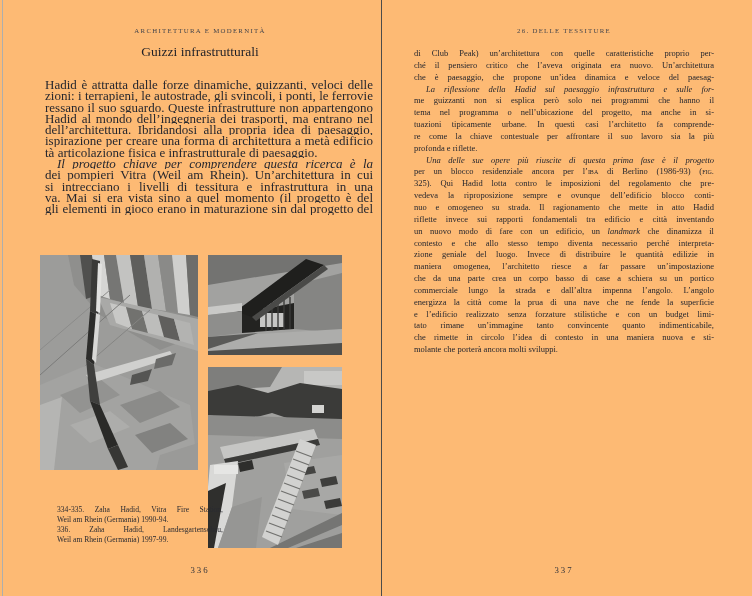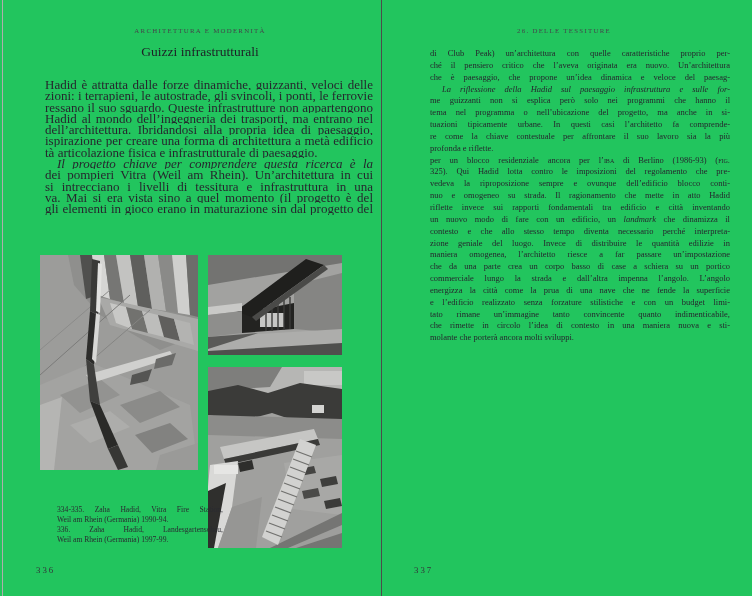--- a/index.html
+++ b/index.html
@@ -1,57 +1,57 @@
 <!DOCTYPE html>
 <html><head>
 <meta charset="utf-8">
 <style>
   * { margin:0; padding:0; box-sizing:border-box; }
   html,body { width:752px; height:596px; }
   body {
     font-family:"Liberation Serif","DejaVu Serif",serif;
     background:#ffffff; color:#26272e;
   }
-  .spread { position:relative; width:752px; height:596px; background:#22c55e; overflow:hidden; }
+  .spread { position:relative; width:752px; height:596px; background:#fdba74; overflow:hidden; }
 
   .edge-line { position:absolute; left:2px; top:0; width:1px; height:596px; background:#aeaeac; }
   .spine    { position:absolute; left:381px; top:0; width:1px; height:596px; background:#4c4c4a; }
 
   .running-head {
     position:absolute; text-align:center;
     font-size:6.8px; letter-spacing:1.3px; color:#44454b;
   }
   .rh-left  { left:36px; width:328px; top:27px; }
   .rh-right { left:414px; width:300px; top:27px; }
 
   .title {
     position:absolute; left:36px; width:328px; top:44px;
     text-align:center; font-size:13.5px; font-weight:normal; color:#1e1f26;
   }
 
   .body { position:absolute; text-align:justify; }
   .lbody { left:45px;  width:328px; top:79px; font-size:13px;   line-height:11.3px; }
-  .rbody { left:430px; width:300px; top:48px; font-size:8.5px; line-height:11.85px; }
+  .rbody { left:414px; width:300px; top:48px; font-size:8.5px; line-height:11.85px; }
 
   .tl { text-align:justify; text-align-last:justify; -moz-text-align-last:justify; overflow:hidden; }
   .lbody .tl { max-height:11.3px; }
   .rbody .tl { max-height:11.9px; }
   .tl.end { text-align-last:left; -moz-text-align-last:left; }
   .tl.ind { padding-left:12px;font-style:italic; }
   .it { font-style:italic; }
   .sc { font-variant:small-caps; }
 
   .caption {
     position:absolute; left:33px; top:505px; width:166px;
     font-size:7.6px; line-height:10px; color:#2a2b31;margin-left:24px;
   }
   .caption .tl { max-height:10px; }
 
   .folio {
-    position:absolute; top:565px; text-align:left;
+    position:absolute; top:565px; text-align:center;
     font-size:8.8px; letter-spacing:2px; color:#33343a;
   }
   .folio-left  { left:36px;  width:328px; }
   .folio-right { left:414px; width:300px; }
 
   figure.fig { position:absolute; overflow:hidden; }
   .fig334 { left:40px;  top:255px; width:158px; height:215px; }
   .fig335 { left:208px; top:255px; width:134px; height:100px; }
   .fig336 { left:208px; top:367px; width:134px; height:181px; }
   figure.fig svg { display:block; width:100%; height:100%; }
@@ -199,20 +199,21 @@
     <div class="body rbody">
         <div class="tl">di Club Peak) un’architettura con quelle caratteristiche proprio per-</div>
         <div class="tl">ché il pensiero critico che l’aveva originata era nuovo. Un’architettura</div>
         <div class="tl">che è paesaggio, che propone un’idea dinamica e veloce del paesag-</div>
         <div class="tl ind">La riflessione della Hadid sul paesaggio infrastruttura e sulle for-</div>
         <div class="tl">me guizzanti non si esplica però solo nei programmi che hanno il</div>
         <div class="tl">tema nel programma o nell’ubicazione del progetto, ma anche in si-</div>
         <div class="tl">tuazioni tipicamente urbane. In questi casi l’architetto fa comprende-</div>
         <div class="tl">re come la chiave contestuale per affrontare il suo lavoro sia la più</div>
         <div class="tl end">profonda e riflette.</div>
+        <div class="tl ind">Una delle sue opere più riuscite di questa prima fase è il progetto</div>
         <div class="tl"><span>per un blocco residenziale ancora per l’</span><span class="sc">iba</span><span> di Berlino (1986-93) (</span><span class="sc">fig.</span></div>
         <div class="tl">325). Qui Hadid lotta contro le imposizioni del regolamento che pre-</div>
         <div class="tl">vedeva la riproposizione sempre e ovunque dell’edificio blocco conti-</div>
         <div class="tl">nuo e omogeneo su strada. Il ragionamento che mette in atto Hadid</div>
         <div class="tl">riflette invece sui rapporti fondamentali tra edificio e città inventando</div>
         <div class="tl"><span>un nuovo modo di fare con un edificio, un </span><span class="it">landmark</span><span> che dinamizza il</span></div>
         <div class="tl">contesto e che allo stesso tempo diventa necessario perché interpreta-</div>
         <div class="tl">zione geniale del luogo. Invece di distribuire le quantità edilizie in</div>
         <div class="tl">maniera omogenea, l’architetto riesce a far passare un’impostazione</div>
         <div class="tl">che da una parte crea un corpo basso di case a schiera su un portico</div>

